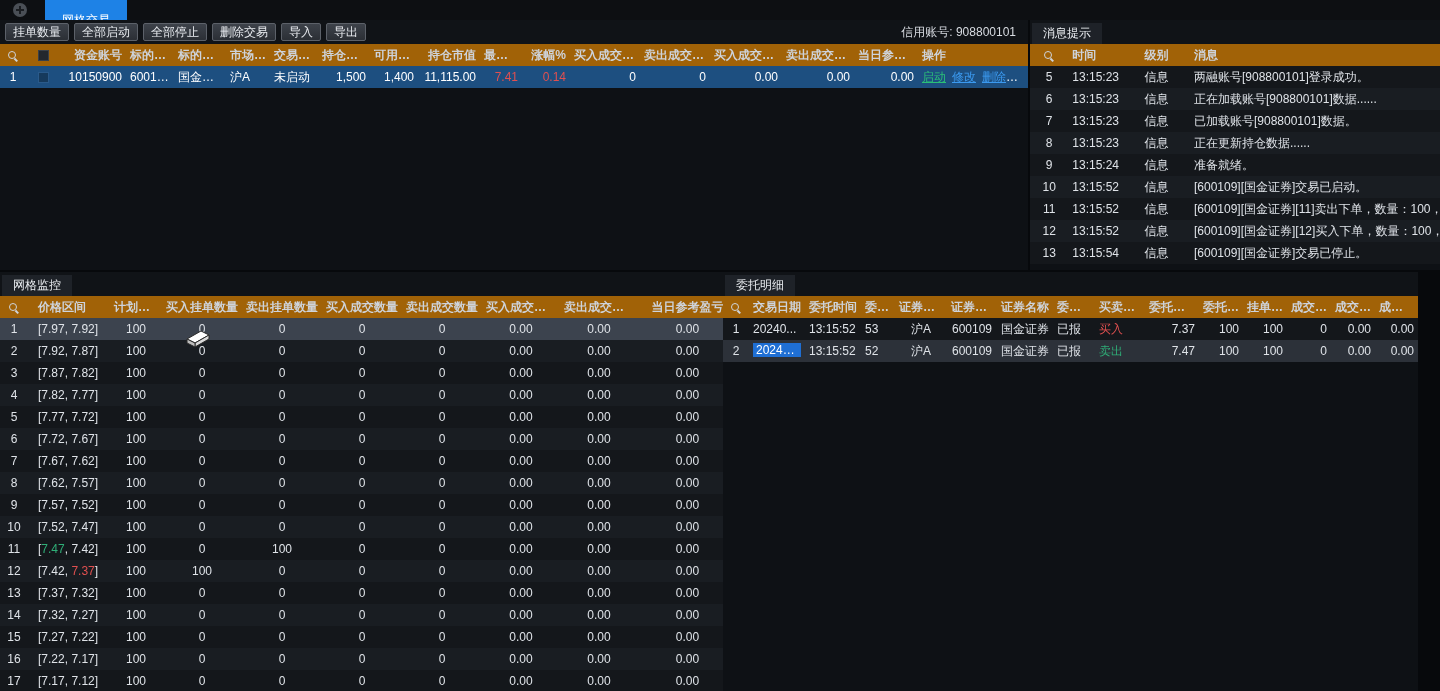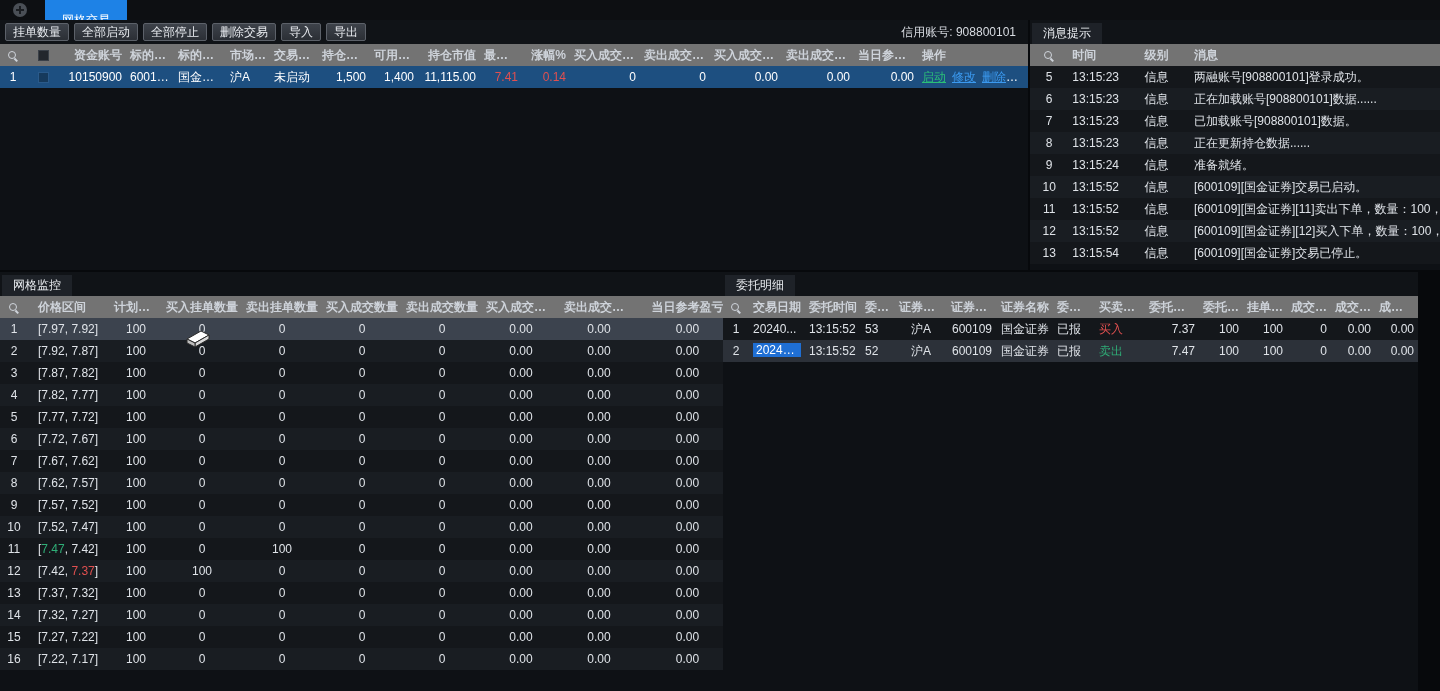--- a/index.html
+++ b/index.html
@@ -42,21 +42,21 @@
   .ptab { background:#1e2228; color:#eceff3; line-height:21px; height:21px; padding:0 11px; margin-left:2px; }
   .strip-right { margin-left:auto; display:flex; align-items:center; gap:12px; padding-right:8px; height:100%; }
   .cbgroup { display:flex; align-items:center; gap:4px; color:#cfd4db; cursor:pointer; }
   .cb { display:inline-block; width:11px; height:11px; background:#272b31; border:1px solid #474d55; position:relative; }
   .cb.checked { background:transparent; border-color:#3a4048; }
   .cb.checked::after { content:"\2713"; position:absolute; left:0px; top:-3px; color:#2d8cf0; font-size:12px; font-weight:bold; }
 
   
   table { border-collapse:collapse; table-layout:fixed; width:100%; }
   th, td { height:22px; padding:0 4px; overflow:hidden; white-space:nowrap; text-overflow:ellipsis; }
-  thead th { background:#737373; color:#ced3da; font-weight:bold; text-align:left; }
+  thead th { background:#a16207; color:#ced3da; font-weight:bold; text-align:left; }
   tbody tr:nth-child(odd)  { background:#14171b; }
   tbody tr:nth-child(even) { background:#191d22; }
   .r { text-align:right; }
   .c { text-align:center; }
   .red   { color:#e05050; }
   .green { color:#2fae77; }
   .lnk { color:#3b9af0; text-decoration:underline; cursor:pointer; margin-right:6px; }
   .lnk.start { color:#2bbf77; }
 
   
@@ -493,20 +493,32 @@
           <td>100</td>
           <td>0</td>
           <td>0</td>
           <td>0</td>
           <td>0</td>
           <td>0.00</td>
           <td>0.00</td>
           <td>0.00</td>
         </tr>
 
+        <tr>
+          <td>17</td>
+          <td class="range">[<span>7.17</span>, <span>7.12</span>]</td>
+          <td>100</td>
+          <td>0</td>
+          <td>0</td>
+          <td>0</td>
+          <td>0</td>
+          <td>0.00</td>
+          <td>0.00</td>
+          <td>0.00</td>
+        </tr>
       </tbody>
   </table>
 </div>
 
 <div class="panel p-orders">
   <div class="ptab-strip">
     <div class="ptab">委托明细</div>
   </div>
   <table class="orders">
     <colgroup>

